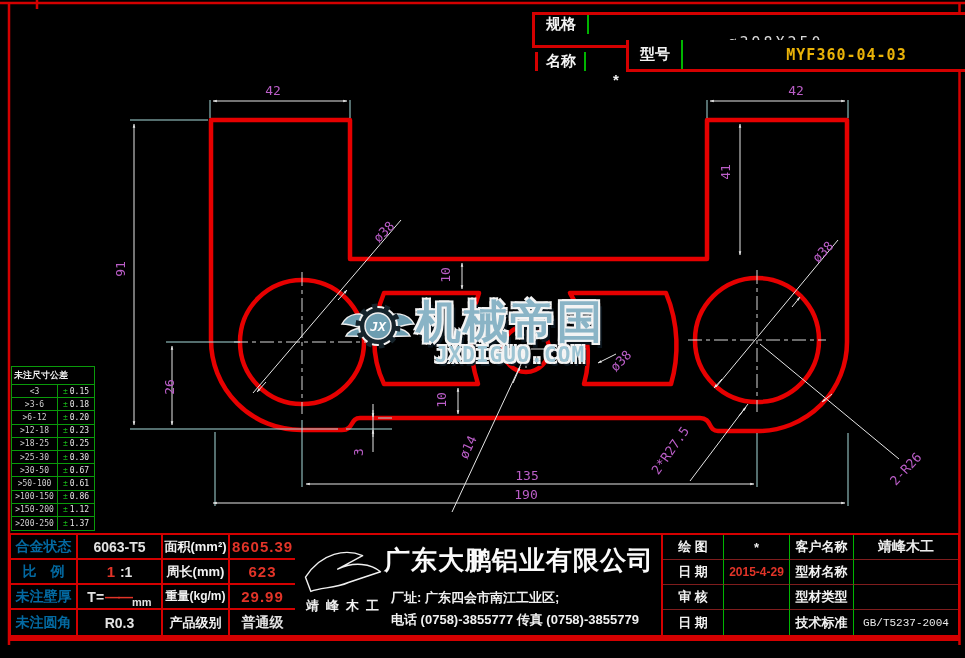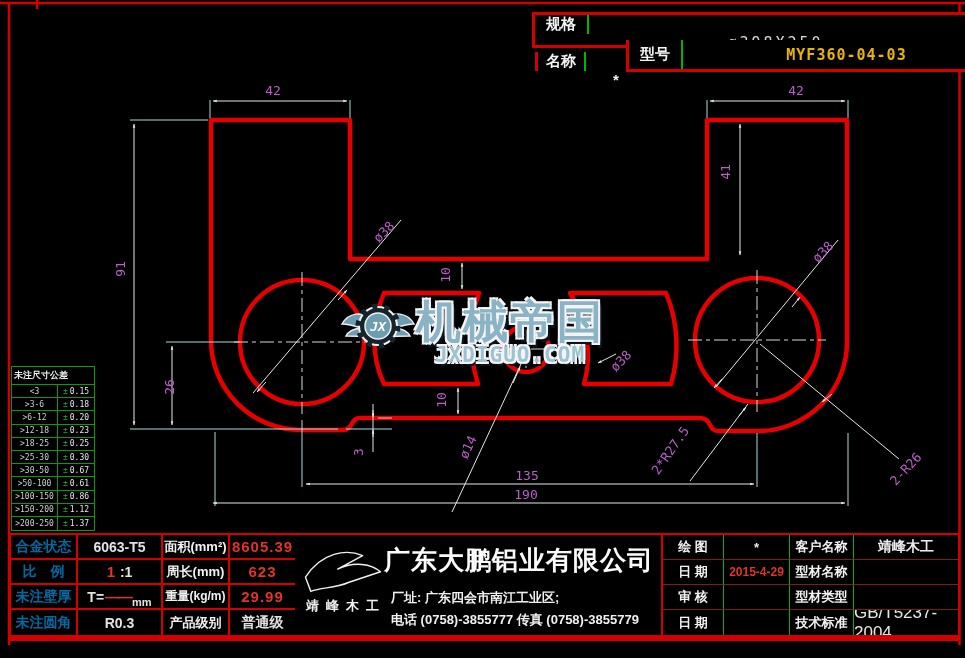--- a/index.html
+++ b/index.html
@@ -51,21 +51,21 @@
   .company-caption{position:absolute;left:4px;top:62px;width:86px;text-align:center;color:#f0f0f0;
                    font-size:13px;font-weight:bold;letter-spacing:7px;text-indent:7px;white-space:nowrap;}
   .tb-right{flex:1;display:grid;grid-template-columns:61px 66px 64px 1fr;grid-template-rows:repeat(4,1fr);}
   .tb-right>div{border-right:1px solid #00b400;border-bottom:1px solid #7f1d1d;
                 display:flex;align-items:center;justify-content:center;box-sizing:border-box;overflow:hidden;}
   .tb-right>div:nth-child(4n){border-right:none;}
   .tb-right>div:nth-child(n+13){border-bottom:none;}
   .rb-lab{color:#f2f2f2;font-size:13px;font-weight:bold;white-space:nowrap;}
   .rb-val{color:#ececec;font-size:13px;font-weight:bold;white-space:nowrap;}
   .rb-red{color:#e23428;font-size:12px;font-weight:bold;}
-  .rb-small{font-size:17px;font-weight:normal;color:#e8e8e8;}
+  .rb-small{font-size:11px;font-weight:normal;color:#e8e8e8;font-family:Liberation Mono, monospace;}
 
   
   .wm{left:340px;top:285px;width:322px;height:82px;display:flex;align-items:center;pointer-events:none;}
   .wm-txt{display:flex;flex-direction:column;align-items:center;}
   .wm-title{color:#8ab4c6;font-size:45px;line-height:44px;font-weight:bold;letter-spacing:2px;white-space:nowrap;
             text-shadow:-2px -2px 0 #f4f4f4,2px -2px 0 #f4f4f4,-2px 2px 0 #f4f4f4,2px 2px 0 #f4f4f4,4px 5px 0 #0a141c;margin-top:13px;}
   .wm-site{color:#9cc3d2;font-size:21px;line-height:22px;font-weight:bold;letter-spacing:1px;white-space:nowrap;
            font-family:"DejaVu Sans Mono",monospace;
            text-shadow:-2px -2px 0 #f4f4f4,2px -2px 0 #f4f4f4,-2px 2px 0 #f4f4f4,2px 2px 0 #f4f4f4,3px 4px 0 #0a141c;}
 </style>

